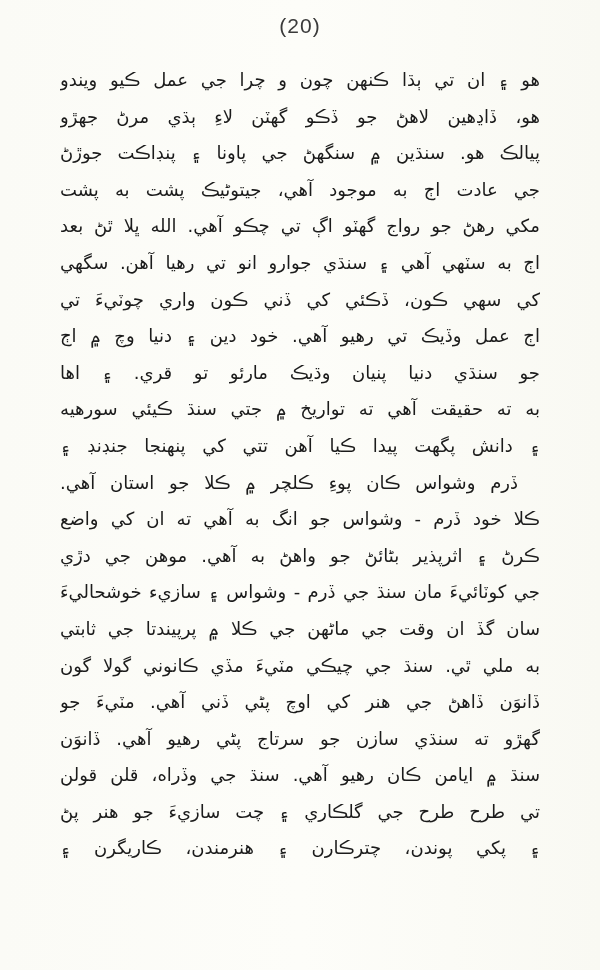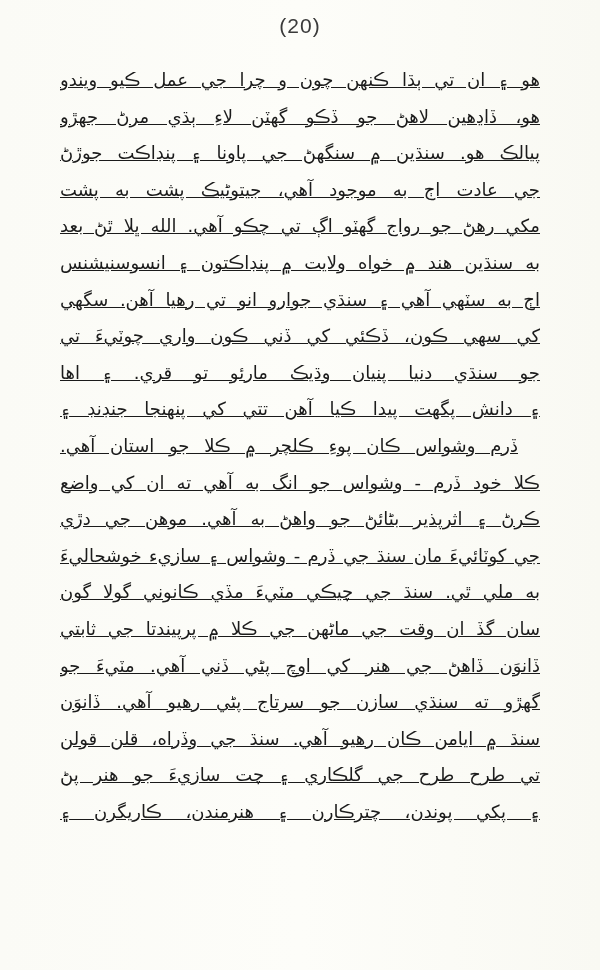--- a/index.html
+++ b/index.html
@@ -52,49 +52,49 @@
     overflow: hidden;
   }
   .line.last {
     text-align-last: right;
   }
   .line.indent {
     padding-right: 22px;
   }
   .para {
     display: block;
-    text-decoration: underline;
   }
 </style>
 </head>
 <body>
 
 <div class="page">
   <div class="page-number">(20)</div>
 
   <div class="body-text">
     <div class="para">
       <span class="line">هو ۽ ان تي ٻڌا ڪنهن چون و چرا جي عمل ڪيو ويندو</span>
       <span class="line">هو، ڏاڍهين لاهڻ جو ڏڪو گهٽن لاءِ ٻڌي مرڻ جهڙو</span>
       <span class="line">پيالڪ هو. سنڌين ۾ سنگهڻ جي پاونا ۽ پنڊاڪت جوڙڻ</span>
       <span class="line">جي عادت اڄ به موجود آهي، جيتوڻيڪ پشت به پشت</span>
       <span class="line">مکي رهڻ جو رواج گهٽو اڳ تي چڪو آهي. الله ڀلا ٿڻ بعد</span>
-      <span class="line">به سنڌين هند ۾ خواه ولايت ۾ پنڊاڪتون ۽ انسوسنيشنس</span>
       <span class="line">اڄ به سٽهي آهي ۽ سنڌي جوارو انو تي رهيا آهن. سگهي</span>
       <span class="line">کي سهي ڪون، ڏڪئي کي ڏني ڪون واري چوٽيءَ تي</span>
+      <span class="line">اڄ عمل وڏيڪ تي رهيو آهي. خود دين ۽ دنيا وچ ۾ اڄ</span>
       <span class="line">جو سنڌي دنيا پنيان وڌيڪ مارئو تو قري. ۽ اها</span>
+      <span class="line">به ته حقيقت آهي ته تواريخ ۾ جتي سنڌ ڪيئي سورهيه</span>
       <span class="line">۽ دانش پگهت پيدا ڪيا آهن تتي کي پنهنجا جنڊنڊ ۽</span>
     </div>
     <div class="para">
       <span class="line indent">ڏرم وشواس ڪان پوءِ ڪلچر ۾ ڪلا جو استان آهي.</span>
       <span class="line">ڪلا خود ڏرم - وشواس جو انگ به آهي ته ان کي واضع</span>
       <span class="line">ڪرڻ ۽ اثرپذير بڻائڻ جو واهڻ به آهي. موهن جي دڙي</span>
       <span class="line">جي کوٽائيءَ مان سنڌ جي ڏرم - وشواس ۽ سازيء خوشحاليءَ</span>
+      <span class="line">سان گڏ ان وقت جي ماڻهن جي ڪلا ۾ پرپيندتا جي ثابتي</span>
       <span class="line">به ملي ٿي. سنڌ جي چيڪي مٽيءَ مڏي ڪانوني گولا گون</span>
-      <span class="line">سان گڏ ان وقت جي ماڻهن جي ڪلا ۾ پرپيندتا جي ثابتي</span>
       <span class="line">ڏانوَن ڏاهڻ جي هنر کي اوچ پڻي ڏني آهي. مٽيءَ جو</span>
       <span class="line">گهڙو ته سنڌي سازن جو سرتاج پڻي رهيو آهي. ڏانوَن</span>
       <span class="line">سنڌ ۾ ايامن ڪان رهيو آهي. سنڌ جي وڏراه، قلن قولن</span>
       <span class="line">تي طرح طرح جي گلڪاري ۽ چت سازيءَ جو هنر پڻ</span>
       <span class="line">۽ پکي پوندن، چترڪارن ۽ هنرمندن، ڪاريگرن ۽</span>
 
     </div>
   </div>
 </div>
 

